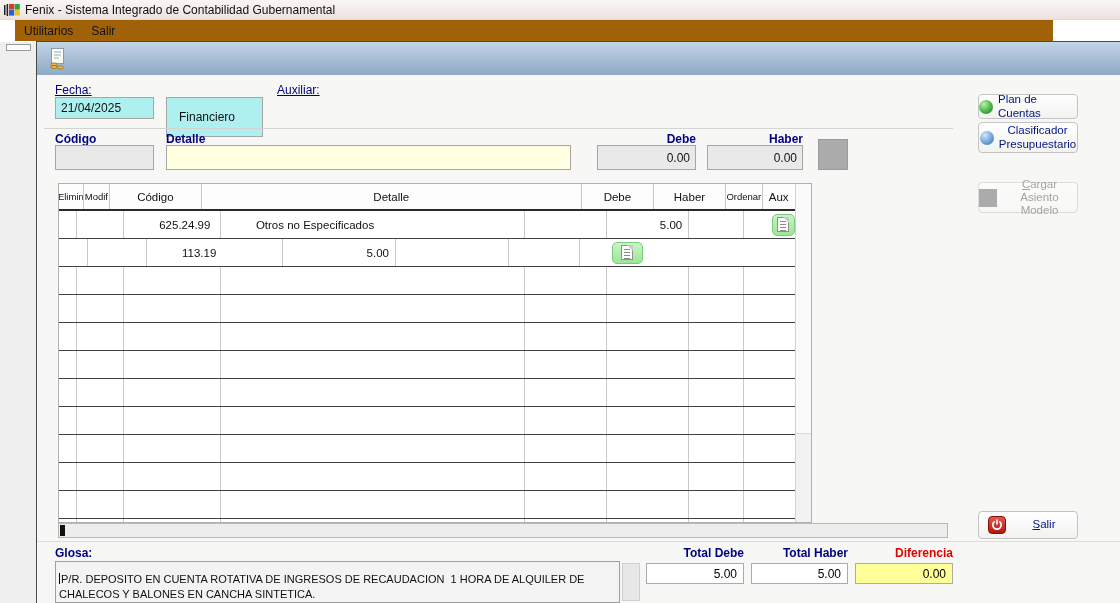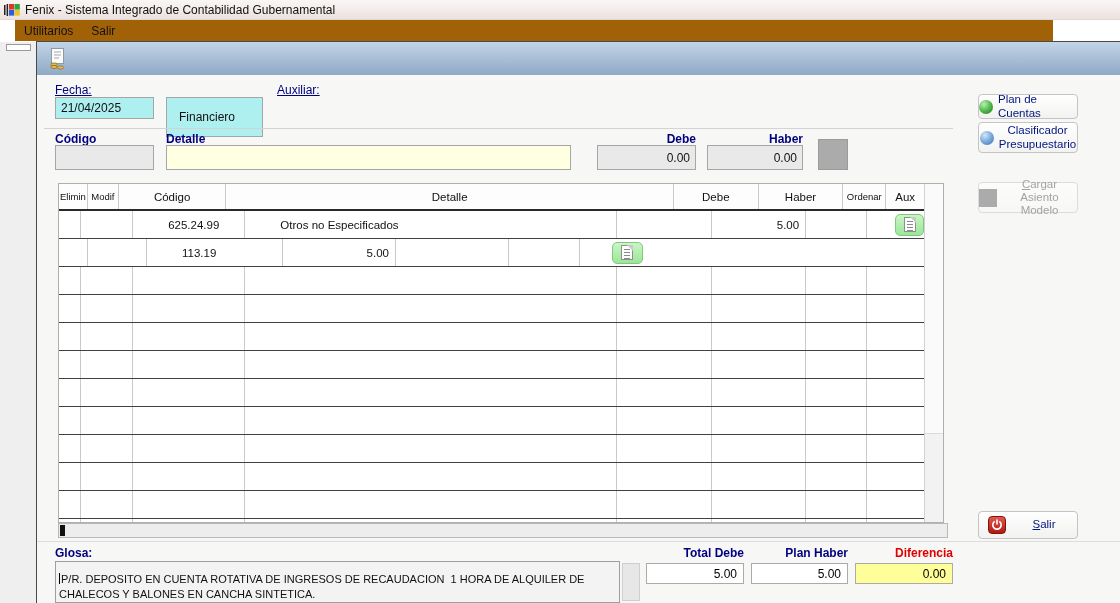--- a/index.html
+++ b/index.html
@@ -38,21 +38,21 @@
     font-family:inherit; background:#fff; color:#111; outline:none; }
   .fld-cyan { background:#AEEFEF; }
   .fld-gray { background:#E9E9E9; }
   .fld-yellow { background:#FFFFE1; }
   .num { text-align:right; }
   .sep { position:absolute; height:1px; background:#D3D3D3; }
   .gray-btn { position:absolute; left:781px; top:64px; width:30px; height:31px;
     background:#ABABAB; border:1px solid #9B9B9B; cursor:pointer; }
 
   
-  .grid { position:absolute; left:21px; top:108px; width:886px; height:340px;
+  .grid { position:absolute; left:21px; top:108px; width:754px; height:340px;
     border:1px solid #AFAFAF; background:#14b8a6; display:flex; overflow:hidden; }
   .grid-main { width:869px; overflow:hidden; }
   .grid-vsb { width:19px; background:#F2F2F2; border-left:1px solid #D2D2D2; }
   .vsb-thumb { width:100%; height:250px; background:#FAFAFA; border-bottom:1px solid #DADADA; }
   .hrow { display:flex; height:27px; border-bottom:2px solid #2A2A2A; background:#FDFDFD; }
   .trow { display:flex; height:28px; border-bottom:1px solid #404040; background:#fff;gap:28px; }
   .cell { border-right:1px solid #C9C9C9; font-size:11.5px; color:#111;
     display:flex; align-items:center; overflow:hidden; white-space:nowrap; height:100%; }
   .hrow .cell { justify-content:center; padding:0; }
   .c-elimin { width:29px; } .c-modif { width:31px; }
@@ -325,21 +325,21 @@
       </div>
 
       <div class="footer-line"></div>
 
       <span class="lbl-b" style="left:18px; top:471px;">Glosa:</span>
       <div class="glosa"><span class="glosa-caret"></span><span>P/R. DEPOSITO EN CUENTA ROTATIVA DE INGRESOS DE RECAUDACION  1 HORA DE ALQUILER DE CHALECOS Y BALONES EN CANCHA SINTETICA.</span></div>
       <div class="glosa-strip"></div>
 
       <span class="tlbl" style="left:609px; width:98px;">Total Debe</span>
       <input class="tfld" style="left: 609px; width: 98px;" value="5.00">
-      <span class="tlbl" style="left:714px; width:97px;">Plan Haber</span>
+      <span class="tlbl" style="left:714px; width:97px;">Total Haber</span>
       <input class="tfld" style="left: 714px; width: 97px;" value="5.00">
       <span class="tlbl tlbl-red" style="left:818px; width:98px;">Diferencia</span>
       <input class="tfld" style="left: 818px; width: 98px; background: rgb(255, 255, 153);" value="0.00">
 
       <div class="sbtn" style="top:19px; height:25px;">
         <span class="orb orb-green"></span>
         <span>Plan de Cuentas</span>
       </div>
       <div class="sbtn" style="top:47px; height:31px;">
         <span class="orb orb-blue"></span>

